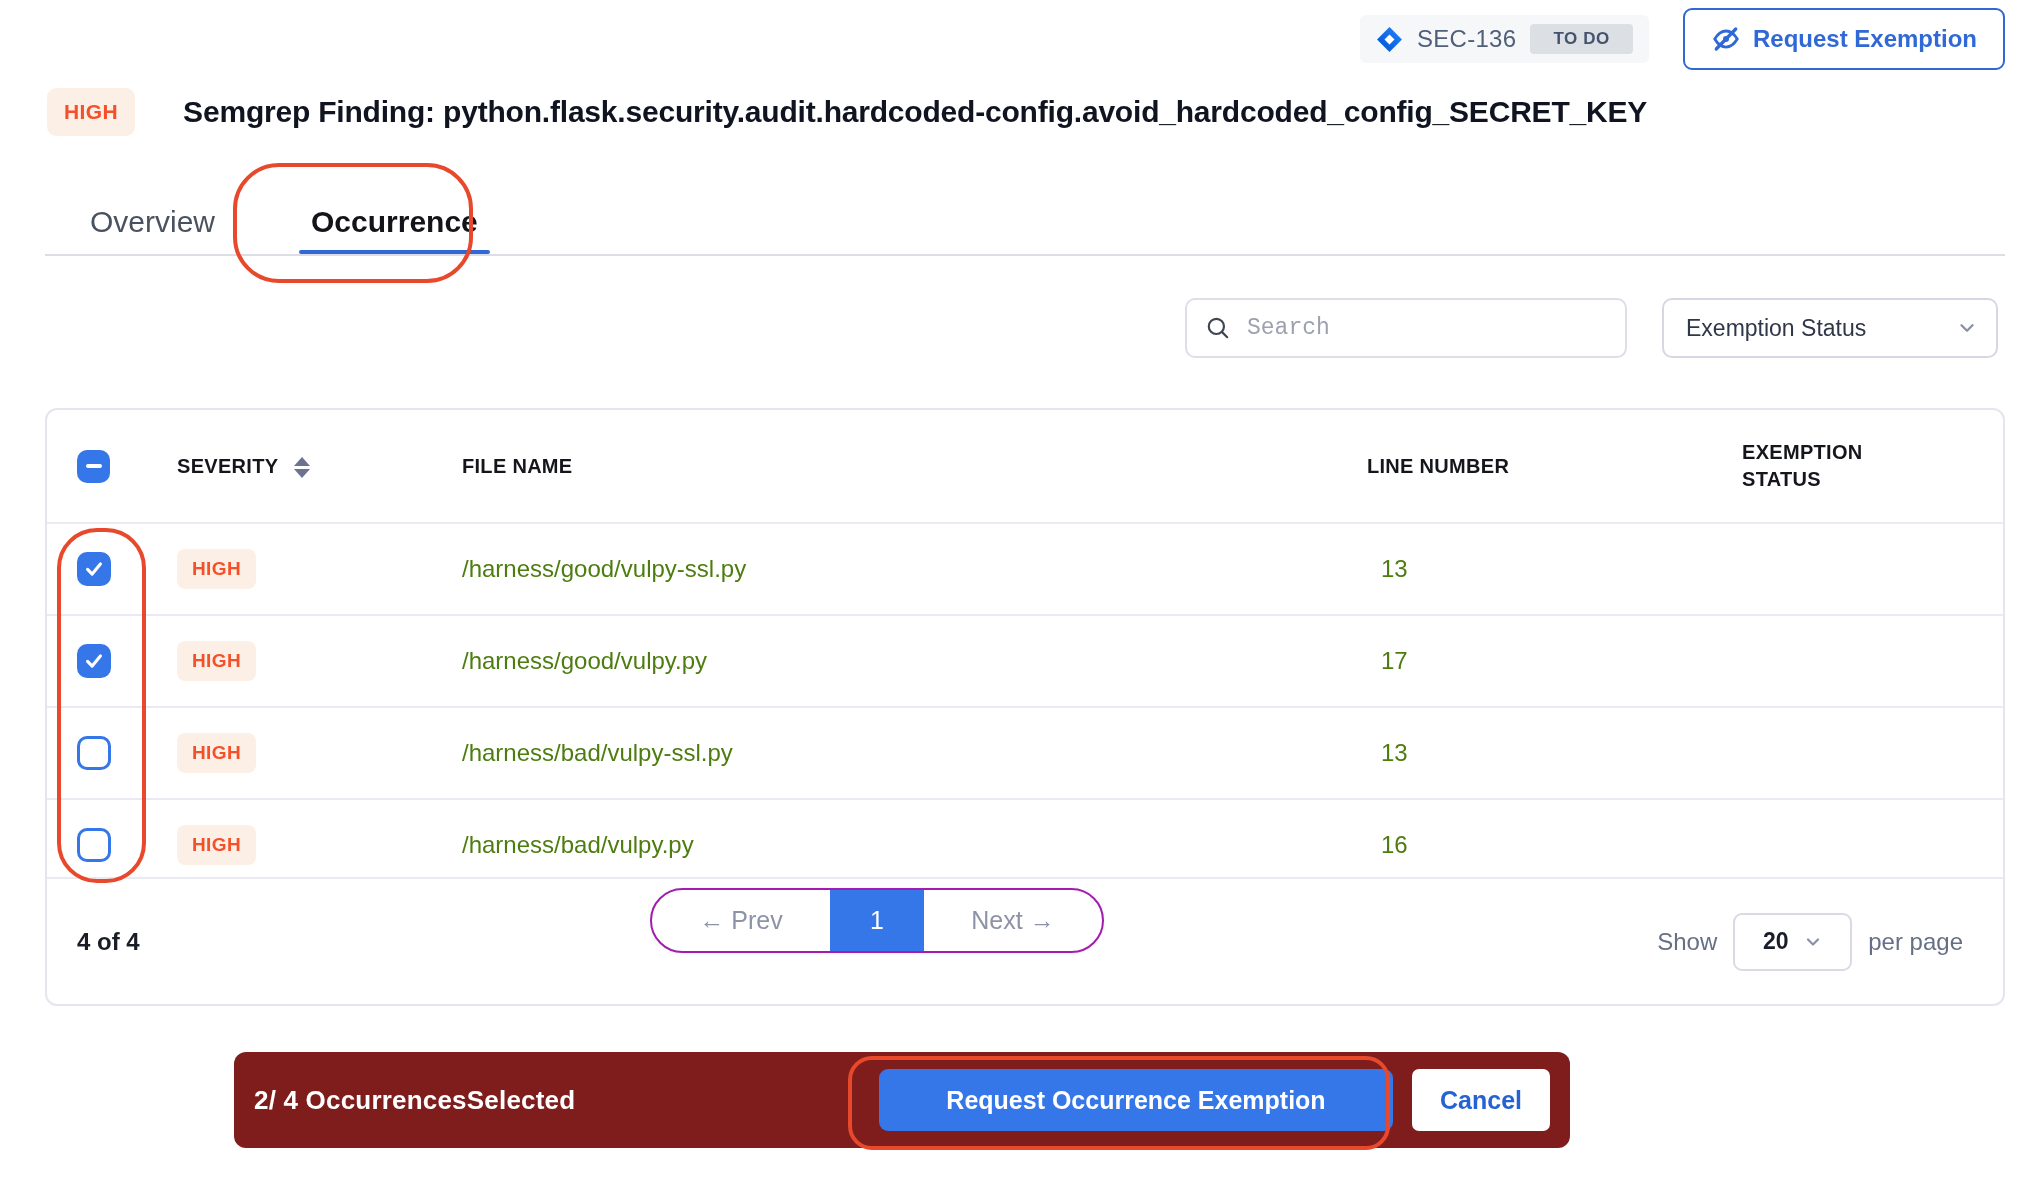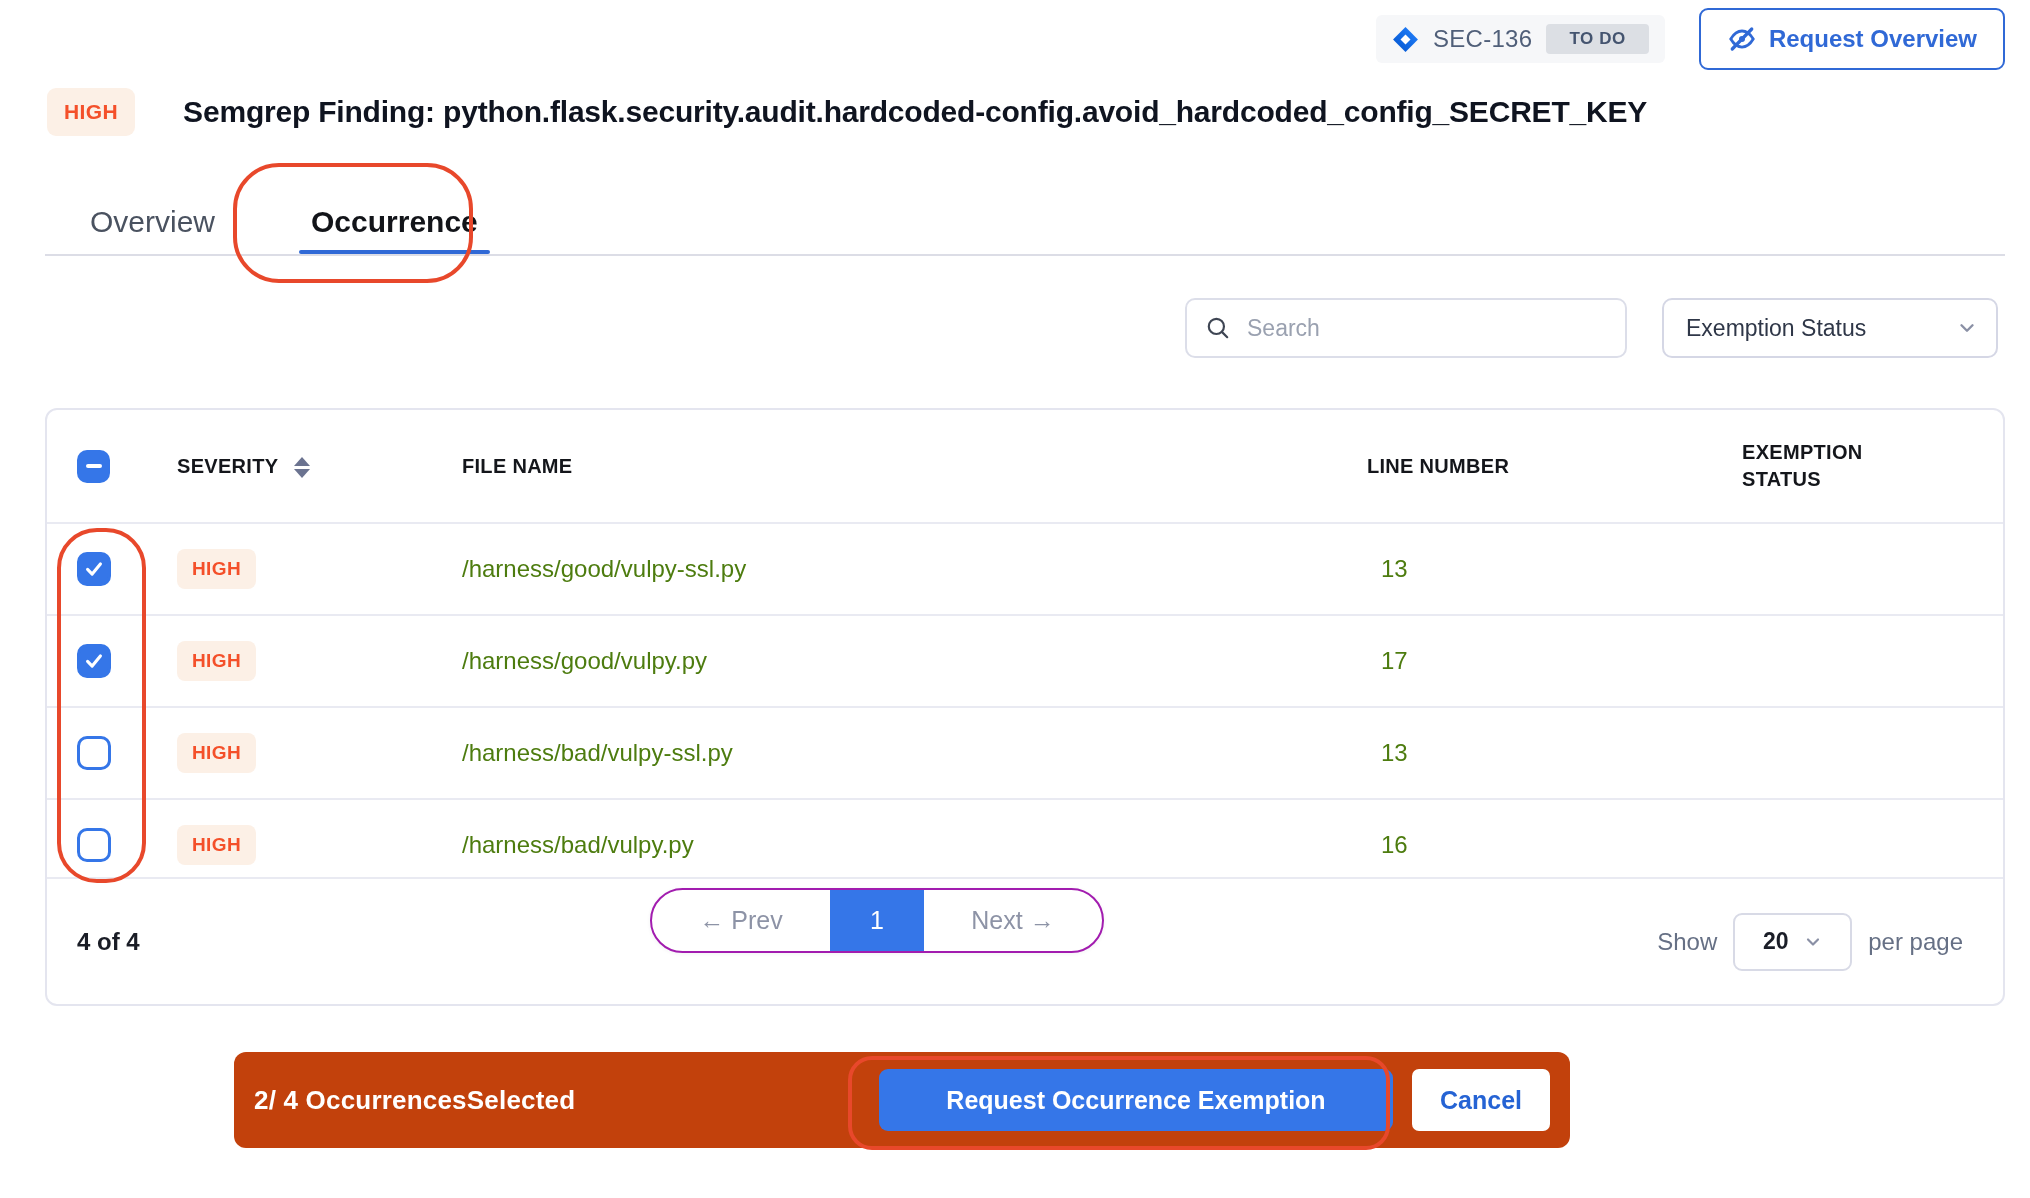--- a/index.html
+++ b/index.html
@@ -31,21 +31,21 @@
   .tab.active{color:#121419;font-weight:bold;margin-left:24px;}
   .tab.active::after{content:"";position:absolute;left:-12px;right:-12px;bottom:0;height:4px;
                      background:#3069D6;border-radius:2px;}
   .tabs-divider{position:absolute;left:45px;right:25px;top:254px;height:2px;background:#DCDDE6;}
 
   
   .toolbar{position:absolute;top:298px;right:32px;display:flex;gap:35px;align-items:center;}
   .search-box{display:flex;align-items:center;gap:14px;width:442px;height:60px;box-sizing:border-box;
               border:2px solid #DCDEE9;border-radius:10px;padding:0 18px;background:#fff;}
   .search-box input{border:none;outline:none;font-size:23px;flex:1;color:#15803d;background:transparent;
-                    font-family:Liberation Sans, sans-serif;}
+                    font-family:Liberation Mono, monospace;}
   .search-box input::placeholder{color:#9AA1B0;}
   .filter-select{display:flex;align-items:center;justify-content:space-between;width:336px;height:60px;
                  box-sizing:border-box;border:2px solid #D5D7E5;border-radius:10px;padding:0 18px 0 22px;
                  background:#fff;cursor:pointer;font-size:23px;color:#2F3748;}
 
   
   .card{position:absolute;left:45px;top:408px;width:1960px;height:598px;box-sizing:border-box;
         background:#fff;border:2px solid #E4E5EF;border-radius:12px;}
   .thead,.trow{display:grid;grid-template-columns:130px 285px 905px 375px 1fr;align-items:center;}
   .thead{height:112px;}
@@ -84,21 +84,21 @@
          font-size:25px;color:#8D93A6;cursor:pointer;}
   .pager .pg-page{width:94px;background:#3576E8;color:#fff;display:flex;align-items:center;
          justify-content:center;font-size:25px;cursor:pointer;}
   .show-group{position:absolute;right:40px;top:50%;transform:translateY(-50%);
               display:flex;align-items:center;gap:16px;font-size:24px;color:#667085;}
   .pp-select{display:flex;align-items:center;justify-content:center;gap:14px;width:119px;height:58px;
              box-sizing:border-box;border:2px solid #D8DAE6;border-radius:9px;cursor:pointer;}
   .pp-select b{font-size:23px;color:#1B1E28;font-weight:bold;}
 
   
-  .action-bar{position:absolute;left:234px;top:1052px;width:1336px;height:96px;background:#c2410c;
+  .action-bar{position:absolute;left:234px;top:1052px;width:1336px;height:96px;background:#7f1d1d;
               border-radius:12px;display:flex;align-items:center;padding:0 20px 0 20px;box-sizing:border-box;}
   .sel-text{color:#fff;font-size:26px;font-weight:bold;letter-spacing:.2px;}
   .bar-buttons{margin-left:auto;display:flex;align-items:center;gap:19px;}
   .btn-primary{width:514px;height:62px;background:#3576E8;border:none;border-radius:9px;color:#fff;
                font-size:25px;font-weight:bold;cursor:pointer;font-family:inherit;}
   .btn-cancel{width:138px;height:62px;background:#fff;border:none;border-radius:7px;color:#2563D4;
               font-size:25px;font-weight:bold;cursor:pointer;font-family:inherit;}
 
   
   .annot{position:absolute;border:4px solid #E8482B;pointer-events:none;background:transparent;}
@@ -125,21 +125,21 @@
       </svg>
       <span class="jira-key">SEC-136</span>
       <span class="todo-chip">TO DO</span>
     </div>
     <button class="req-exemption">
       <svg width="30" height="30" viewBox="0 0 24 24" fill="none" stroke="#3069D6" stroke-width="2.2" stroke-linecap="round">
         <path d="M3 12c2.6-4.4 5.6-6.4 9-6.4s6.4 2 9 6.4c-2.6 4.4-5.6 6.4-9 6.4s-6.4-2-9-6.4z"></path>
         <circle cx="12" cy="12" r="2.4" fill="#3069D6" stroke="none"></circle>
         <line x1="4.2" y1="20" x2="19.8" y2="4" stroke-width="2.6"></line>
       </svg>
-      <span>Request Overview</span>
+      <span>Request Exemption</span>
     </button>
   </div>
 
   <div class="finding-head">
     <span class="sev-badge">HIGH</span>
     <h1 class="page-title">Semgrep Finding: python.flask.security.audit.hardcoded-config.avoid_hardcoded_config_SECRET_KEY</h1>
   </div>
 
   <div class="tabs">
     <div class="tab">Overview</div>

